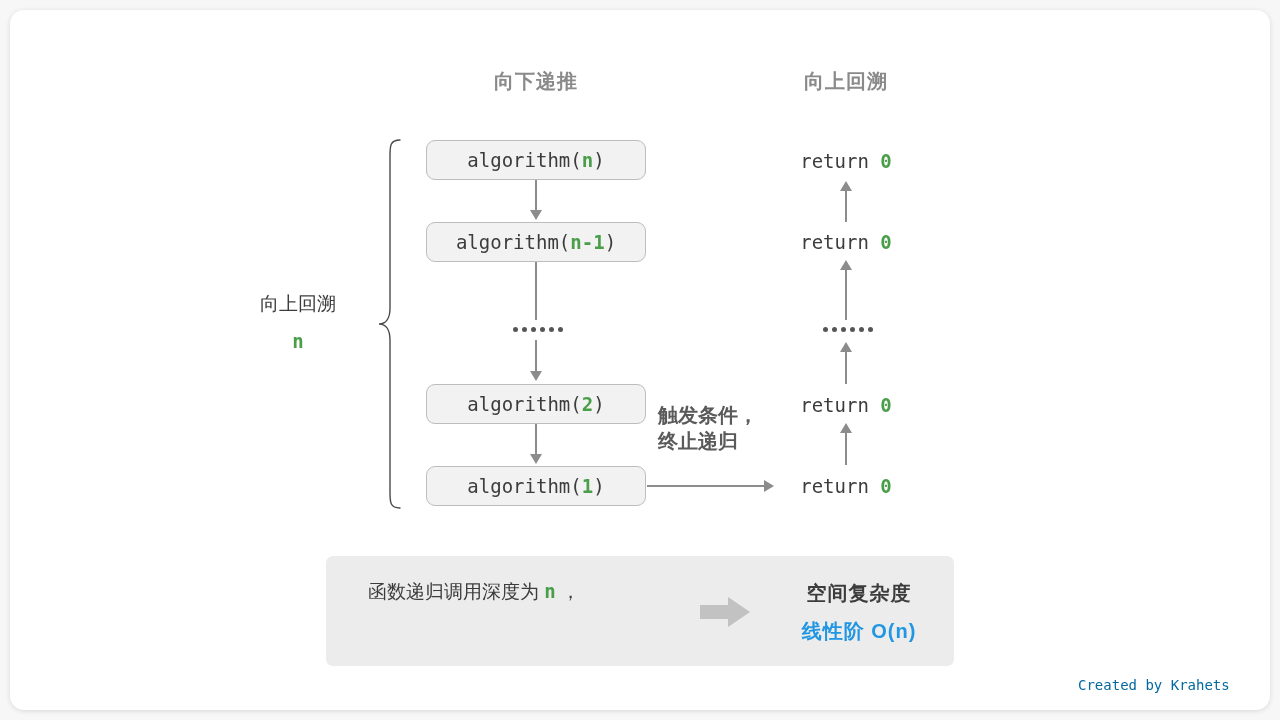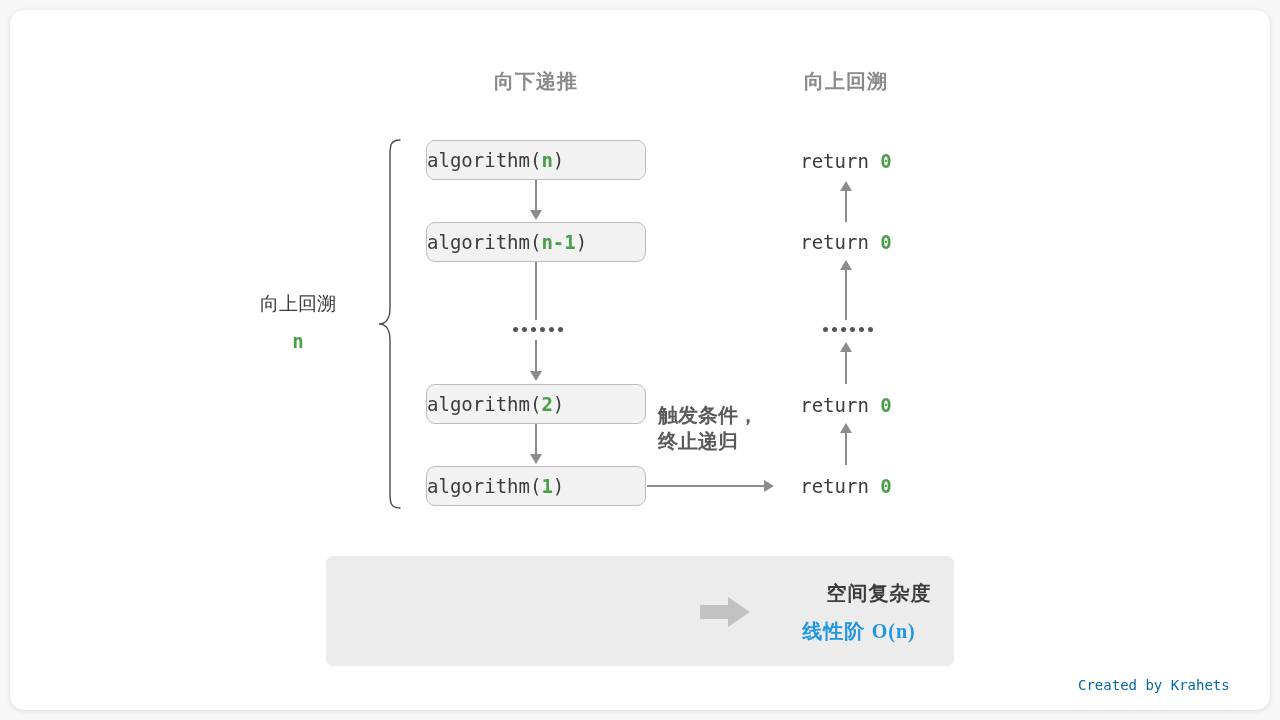--- a/index.html
+++ b/index.html
@@ -39,20 +39,21 @@
   
   .callbox {
     width: 220px;
     height: 40px;
     box-sizing: border-box;
     background: #f2f2f2;
     border: 1px solid #bdbdbd;
     border-radius: 9px;
     display: flex;
     align-items: center;
+    justify-content: center;
     font-family: "DejaVu Sans Mono", monospace;
     font-size: 19px;
     color: #3c3c3c;
     white-space: nowrap;
   }
   .callbox .arg { color: #4a9e4a; font-weight: bold; }
 
   
   .retlabel {
     font-family: "DejaVu Sans Mono", monospace;
@@ -156,21 +157,21 @@
   }
   .sum-right-value {
     font-family: "Liberation Sans", sans-serif;
     font-weight: bold;
     font-size: 20px;
     color: #2196e3;
     text-align: center;
     white-space: nowrap;
     letter-spacing: 1px;
   }
-  .sum-right-value .mono { font-family: Liberation Serif, serif; }
+  .sum-right-value .mono { font-family: Liberation Sans, sans-serif; }
 
   
   #credit {
     font-family: "DejaVu Sans Mono", monospace;
     font-size: 14px;
     color: #0369a1;
     white-space: nowrap;
   }
 </style>
 </head>
@@ -298,29 +299,30 @@
   </div>
 
   <div class="abs note" style="left:648px; top:392px;">
     <div>触发条件，</div>
     <div>终止递归</div>
   </div>
 
   <div class="abs" id="summary-panel" style="left:316px; top:546px; width:628px; height:110px;">
 
     <div class="abs sum-left" style="left:42px; top:17px;">
+      <div><span>函数递归调用深度为 </span><span class="g">n</span><span> ，</span></div>
     </div>
 
     <div class="abs" style="left:374px; top:40px;">
       <svg width="52" height="32" viewBox="0 0 52 32">
         <path d="M0 9 L28 9 L28 1 L50 16 L28 31 L28 23 L0 23 Z" fill="#c2c2c2"></path>
       </svg>
     </div>
 
-    <div class="abs sum-right-title" style="left:460px; top:24px; width:186px;">空间复杂度</div>
+    <div class="abs sum-right-title" style="left:440px; top:24px; width:186px;">空间复杂度</div>
 
     <div class="abs sum-right-value" style="left:440px; top:62px; width:186px;">
       <span>线性阶 </span><span class="mono">O(n)</span>
     </div>
   </div>
 
   <div class="abs" id="credit" style="left:1068px; top:667px;">Created by Krahets</div>
 
 </div>
 

